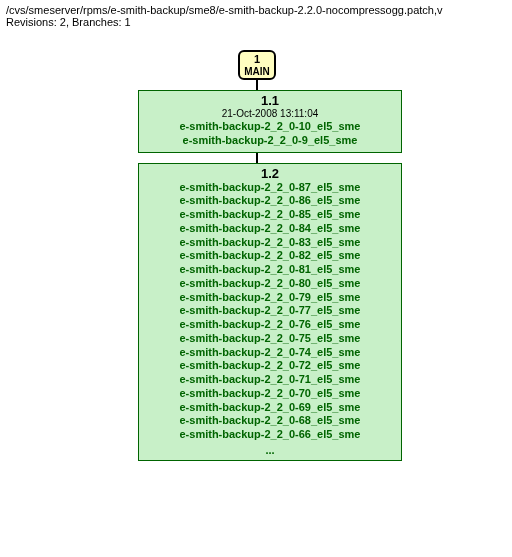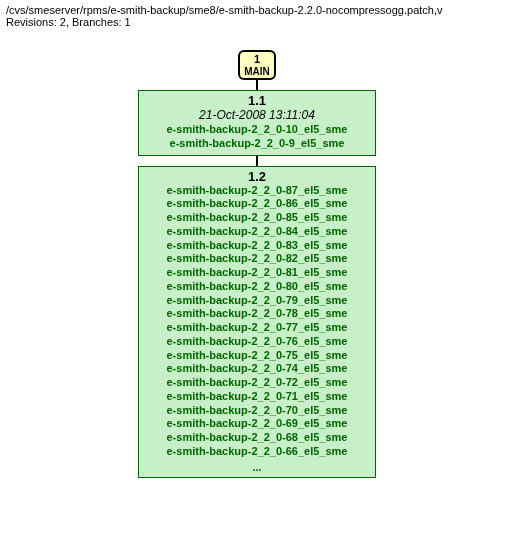--- a/index.html
+++ b/index.html
@@ -50,33 +50,32 @@
     }
     .rev-box {
       border: 1px solid #006400;
       background: #c8f0c8;
       padding: 2px 8px 4px 8px;
       text-align: center;
       font-size: 11px;
       color: #006400;
       font-weight: bold;
     }
-    .rev-box.wide { width: 238px; }
+    .rev-box.wide { width: 264px; }
     .rev-title {
       color: #000;
       font-size: 13px;
       font-weight: bold;
       margin-bottom: 0;
     }
     .rev-date {
       color: #000;
-      font-size: 12px;
+      font-size: 10px;
       font-weight: normal;
       margin-bottom: 1px;
-      font-style: italic;
     }
     .rev-box .line {
       font-size: 11px;
       line-height: 1.25;
       color: #006400;
       font-weight: bold;
       white-space: nowrap;
     }
     .ellipsis {
       font-size: 11px;
@@ -116,21 +115,20 @@
     <div id="rev2-lines">
         <div class="line">e-smith-backup-2_2_0-87_el5_sme</div>
         <div class="line">e-smith-backup-2_2_0-86_el5_sme</div>
         <div class="line">e-smith-backup-2_2_0-85_el5_sme</div>
         <div class="line">e-smith-backup-2_2_0-84_el5_sme</div>
         <div class="line">e-smith-backup-2_2_0-83_el5_sme</div>
         <div class="line">e-smith-backup-2_2_0-82_el5_sme</div>
         <div class="line">e-smith-backup-2_2_0-81_el5_sme</div>
         <div class="line">e-smith-backup-2_2_0-80_el5_sme</div>
         <div class="line">e-smith-backup-2_2_0-79_el5_sme</div>
-        <div class="line">e-smith-backup-2_2_0-78_el5_sme</div>
         <div class="line">e-smith-backup-2_2_0-77_el5_sme</div>
         <div class="line">e-smith-backup-2_2_0-76_el5_sme</div>
         <div class="line">e-smith-backup-2_2_0-75_el5_sme</div>
         <div class="line">e-smith-backup-2_2_0-74_el5_sme</div>
         <div class="line">e-smith-backup-2_2_0-72_el5_sme</div>
         <div class="line">e-smith-backup-2_2_0-71_el5_sme</div>
         <div class="line">e-smith-backup-2_2_0-70_el5_sme</div>
         <div class="line">e-smith-backup-2_2_0-69_el5_sme</div>
         <div class="line">e-smith-backup-2_2_0-68_el5_sme</div>
         <div class="line">e-smith-backup-2_2_0-66_el5_sme</div>

